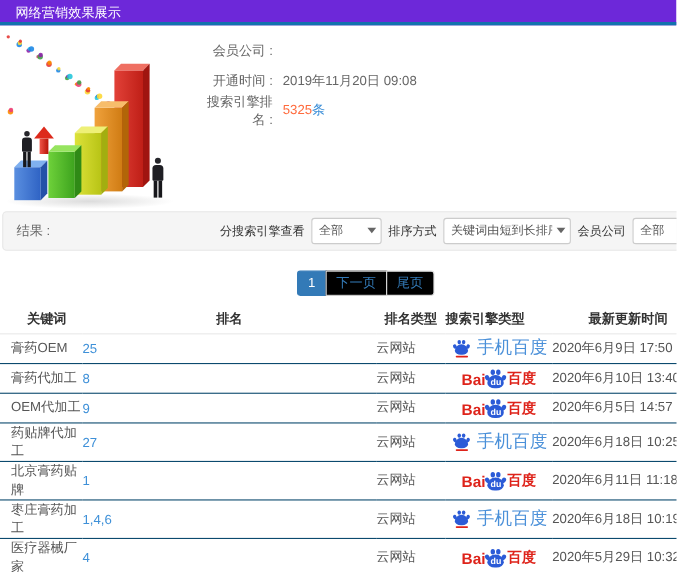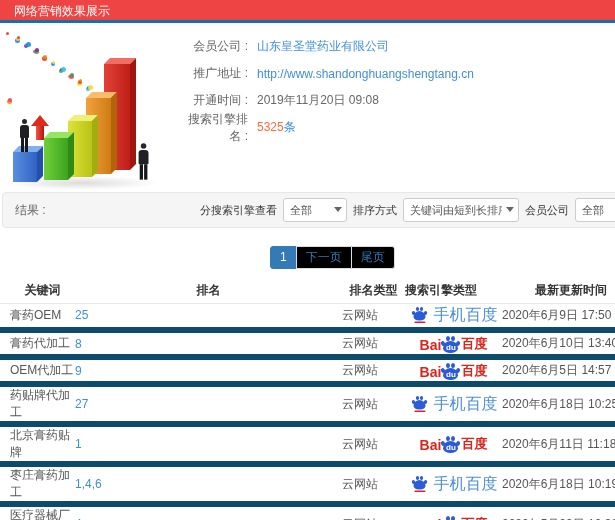--- a/index.html
+++ b/index.html
@@ -6,21 +6,21 @@
   html,body { width:615px; height:520px; }
   body {
     position:relative; overflow:hidden; background:#fff;
     font-family:"Liberation Sans","DejaVu Sans",sans-serif;
     font-size:12px; color:#555;
   }
 
   
   .app-header {
     position:absolute; top:0; left:0; width:100%; height:23px;
-    background:#ef4444; border-bottom:3px solid #1272ad;
+    background:#6d28d9; border-bottom:3px solid #1272ad;
     color:#fff; line-height:23px; padding-left:14px; font-size:12px;
   }
 
   
   .graphic { position:absolute; left:0; top:26px; width:175px; height:164px; }
   .confetti { position:absolute; left:0; top:2px; width:115px; height:80px; }
   .confetti .dot { position:absolute; border-radius:50%; opacity:.9; }
   .chart-shadow {
     position:absolute; left:4px; bottom:0; width:155px; height:14px;
     background:radial-gradient(ellipse at center, rgba(60,60,60,.18), rgba(0,0,0,0) 70%);
@@ -84,21 +84,21 @@
   }
   .page-btn:first-child { margin-left:0; border-radius:3px 0 0 3px; }
   .page-btn:last-child { border-radius:0 3px 3px 0; }
   .page-btn.active { background:#337ab7; border-color:#337ab7; color:#fff; }
 
   
   .results { position:absolute; top:278px; left:0; width:640px; border-collapse:collapse; table-layout:fixed; }
   .results col.c1 { width:75px; } .results col.c2 { width:267px; }
   .results col.c3 { width:63px; } .results col.c4 { width:97px; } .results col.c5 { width:138px; }
   .results th { text-align:center; font-weight:bold; color:#333; height:25px; border-bottom:1px solid #e8e8e8; }
-  .results td { height:27px; border-bottom:6px solid #0c4a6e; color:#555; }
+  .results td { height:27px; border-bottom:1px solid #0c4a6e; color:#555; }
   .results th:first-child, .results td:first-child { padding-left:10px; }
   .results .c-engine-h, .results .c-engine { text-align:left; }
   .results .c-engine { text-align:center; }
   .rank-link { color:#3e90d8; cursor:pointer; }
   .kw { color:#444; }
 
   
   .paw { position:relative; display:inline-block; width:19px; height:17px; }
   .paw .pad { position:absolute; left:2px; bottom:0; width:15px; height:12px; background:#2b5bd7;
               border-radius:50% 50% 45% 45% / 60% 60% 40% 40%; }
@@ -181,25 +181,20 @@
       <div class="legs">
         <i></i>
         <i></i>
       </div>
   </div>
 </div>
 
 <div class="info">
   <div class="info-row">
     <span class="info-label">会员公司 :</span>
-    <a class="info-value link" href="#">山东皇圣堂药业有限公司</a>
-  </div>
-  <div class="info-row">
-    <span class="info-label">推广地址 :</span>
-    <a class="info-value link" href="#">http://www.shandonghuangshengtang.cn</a>
   </div>
   <div class="info-row">
     <span class="info-label">开通时间 :</span>
     <span class="info-value">2019年11月20日 09:08</span>
   </div>
   <div class="info-row">
     <span class="info-label">搜索引擎排名 :</span>
     <span class="info-value">
       <span class="count">5325</span><span class="link">条</span>
     </span>

